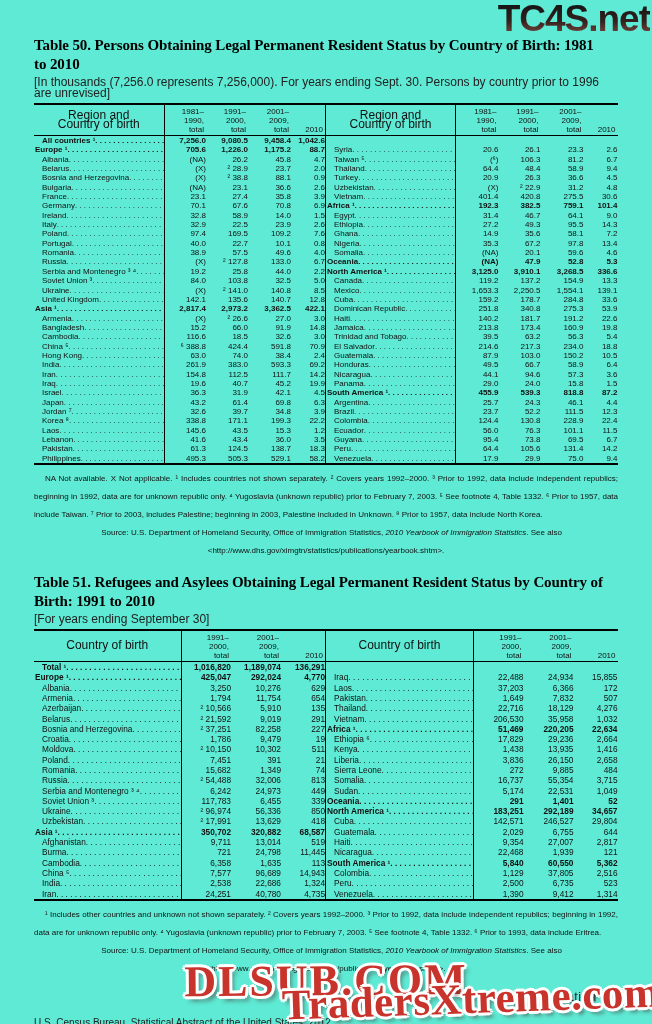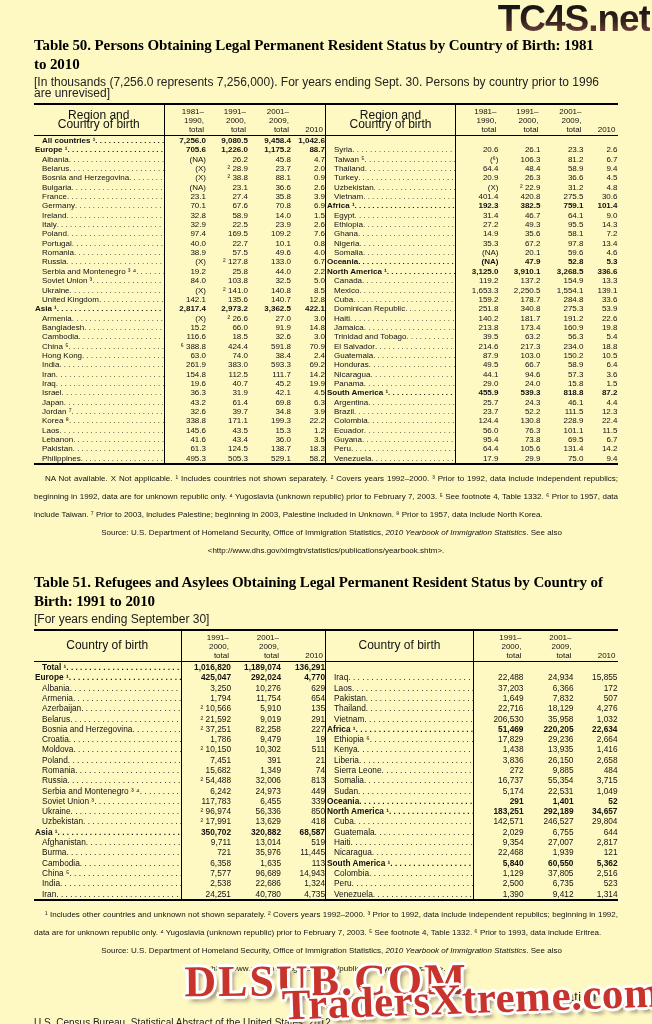--- a/index.html
+++ b/index.html
@@ -1,16 +1,16 @@
 <!DOCTYPE html>
 <html><head>
 <meta charset="utf-8">
 <style>
   html,body{margin:0;padding:0;background:#e8e8e8;}
-  .page{position:relative;width:652px;height:1024px;background:#fef9c3;overflow:hidden;
+  .page{position:relative;width:652px;height:1024px;background:#5eead4;overflow:hidden;
         box-sizing:border-box;padding:36px 34px 0 34px;
         font-family:"Liberation Sans","DejaVu Sans",sans-serif;color:#111;}
   h1{font:700 15px/19px "Liberation Serif","DejaVu Serif",serif;color:#000;
      letter-spacing:-0.1px;margin:0 0 3px 0;max-width:575px;}
   .note{font-size:12px;line-height:11px;margin:0 0 4px 0;color:#222;}
   
   .tblwrap{display:flex;border-top:2px solid #000;border-bottom:2px solid #000;}
   table.t{border-collapse:collapse;table-layout:fixed;}
   .t50 table.t{width:291px;font-size:8px;}
   .t51 table.t{width:291px;font-size:8.3px;}
@@ -1187,21 +1187,21 @@
               <td class="num">519</td>
             </tr>
             <tr>
               <td class="lbl">
                 <div class="lw ind">
                   <span class="txt">Burma</span>
                   <span class="dots"></span>
                 </div>
               </td>
               <td class="num">721</td>
-              <td class="num">35,976</td>
+              <td class="num">24,798</td>
               <td class="num">11,445</td>
             </tr>
             <tr>
               <td class="lbl">
                 <div class="lw ind">
                   <span class="txt">Cambodia</span>
                   <span class="dots"></span>
                 </div>
               </td>
               <td class="num">6,358</td>

